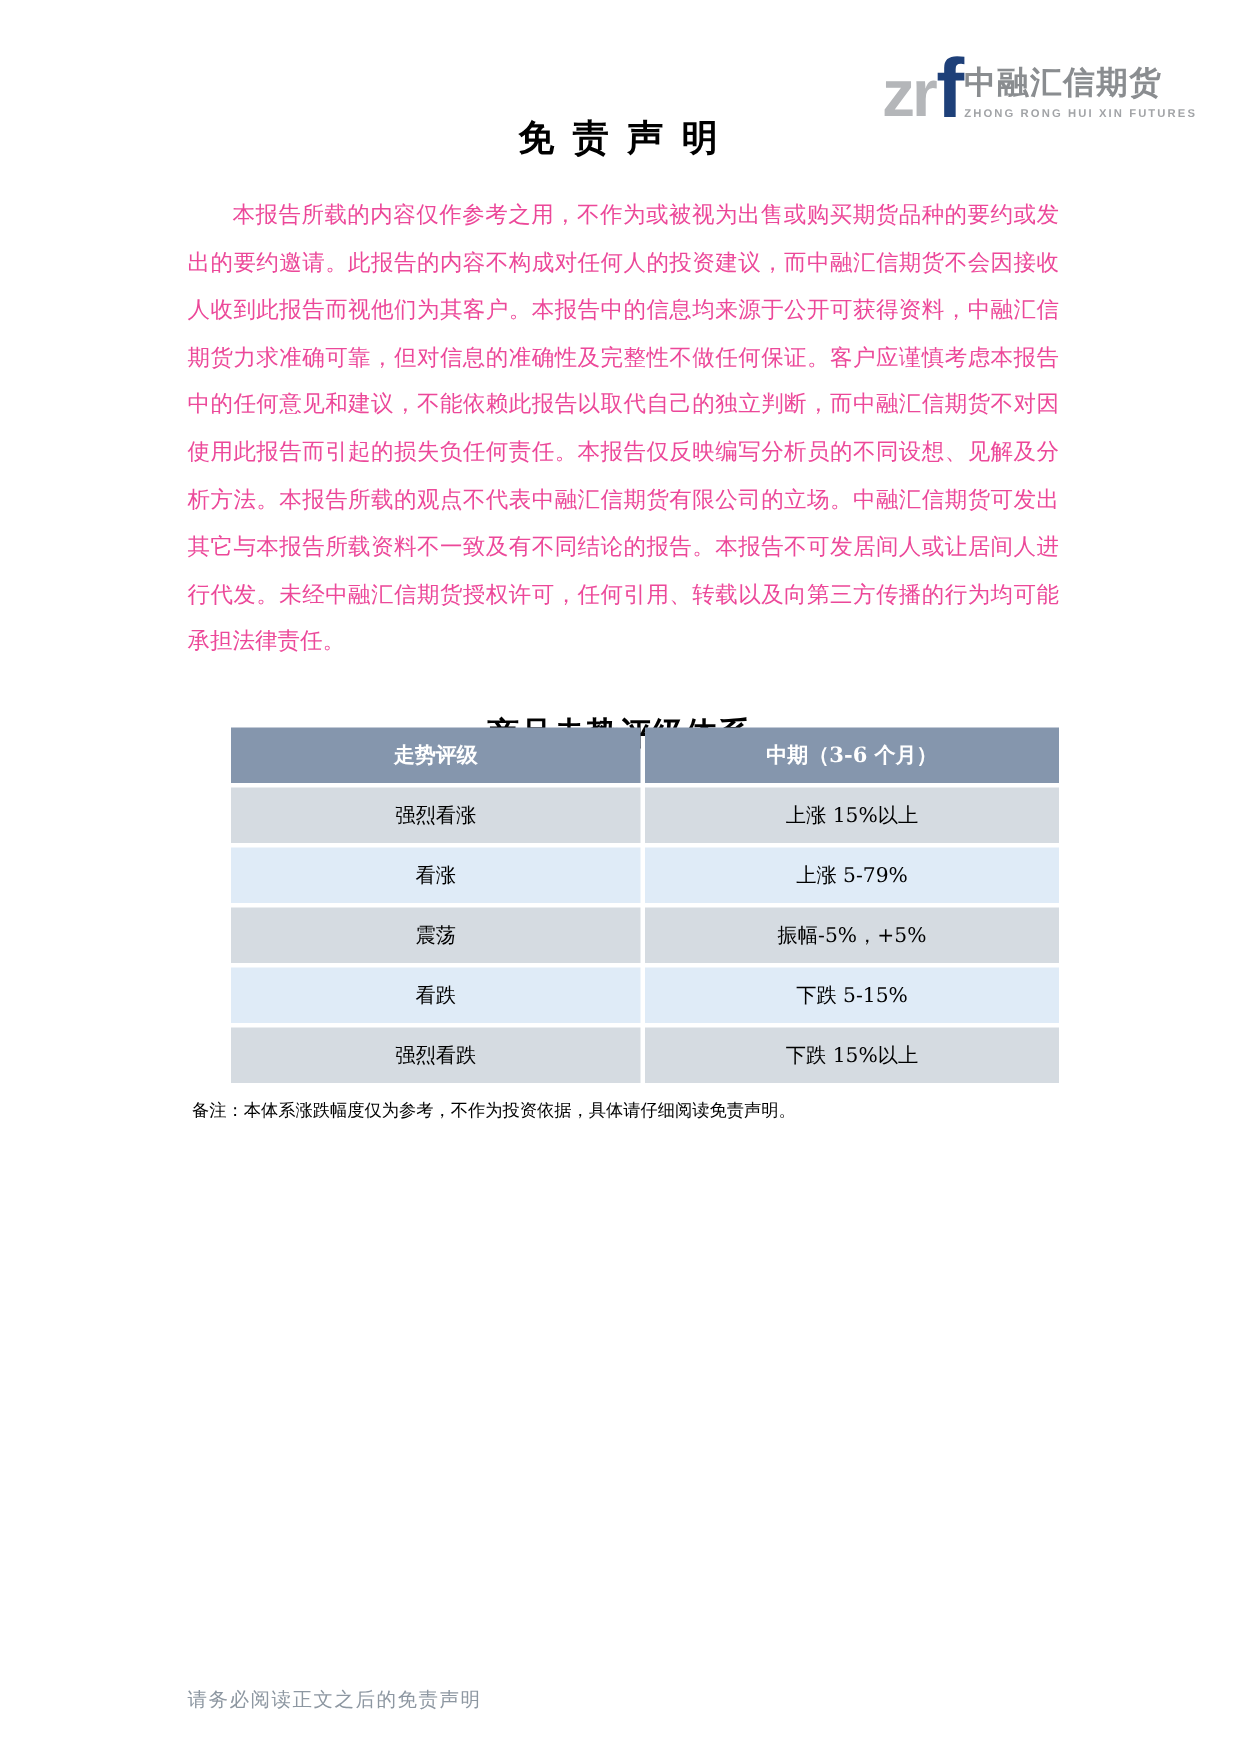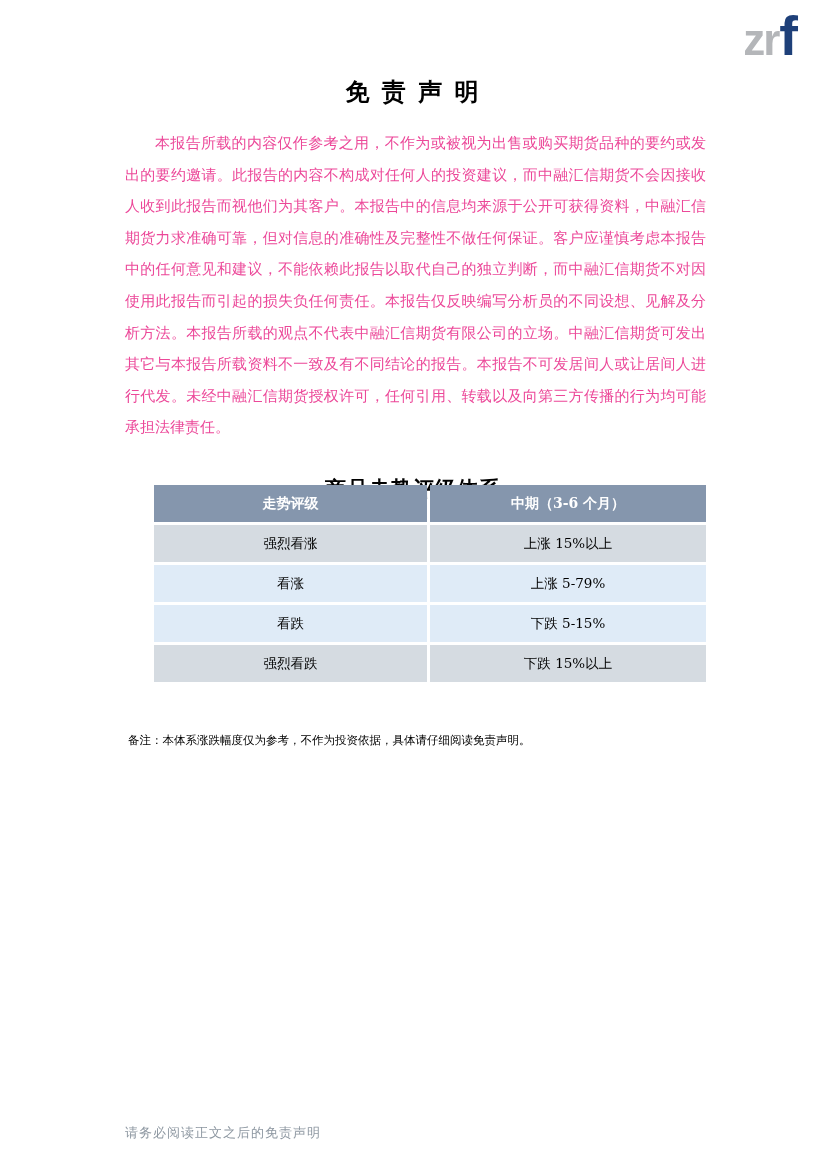--- a/index.html
+++ b/index.html
@@ -7,21 +7,21 @@
   body {
     width: 826px; height: 1169px;
     position: relative;
     font-family: "DejaVu Serif", "Liberation Serif", serif;
     color: #000;
     overflow: hidden;
   }
 
   
   .logo {
-    position: absolute; top: 8px; right: 28px;
+    position: absolute; top: 31px; right: 28px;
     display: flex; align-items: center; 
   }
   .logo-mark {
     font-family: "Liberation Sans", sans-serif;
     font-weight: bold; line-height: 1;
     display: flex; align-items: flex-start;
   }
   .logo-zr { font-size: 44px; color: #b4b6b9; letter-spacing: -2px; margin-top: 10px; }
   .logo-f  { font-size: 56px; color: #1e4079; margin-left: 1px; }
   .logo-names { display: flex; flex-direction: column; justify-content: center; margin-top: 6px; }
@@ -97,20 +97,24 @@
   }
 </style>
 </head>
 <body>
 
 <div class="logo">
   <div class="logo-mark">
     <span class="logo-zr">zr</span>
       <span class="logo-f">f</span>
   </div>
+  <div class="logo-names">
+    <span class="logo-cn">中融汇信期货</span>
+    <span class="logo-en">ZHONG RONG HUI XIN FUTURES</span>
+  </div>
 </div>
 
 <h1 class="doc-title">免 责 声 明</h1>
 
 <p class="disclaimer-body">本报告所载的内容仅作参考之用，不作为或被视为出售或购买期货品种的要约或发出的要约邀请。此报告的内容不构成对任何人的投资建议，而中融汇信期货不会因接收人收到此报告而视他们为其客户。本报告中的信息均来源于公开可获得资料，中融汇信期货力求准确可靠，但对信息的准确性及完整性不做任何保证。客户应谨慎考虑本报告中的任何意见和建议，不能依赖此报告以取代自己的独立判断，而中融汇信期货不对因使用此报告而引起的损失负任何责任。本报告仅反映编写分析员的不同设想、见解及分析方法。本报告所载的观点不代表中融汇信期货有限公司的立场。中融汇信期货可发出其它与本报告所载资料不一致及有不同结论的报告。本报告不可发居间人或让居间人进行代发。未经中融汇信期货授权许可，任何引用、转载以及向第三方传播的行为均可能承担法律责任。</p>
 
 <h2 class="rating-title">商品走势评级体系</h2>
 
 <div class="rating-table">
   <div class="t-row t-head">
@@ -119,20 +123,24 @@
   </div>
 
   <div class="t-row t-body-row row-gray">
     <div>强烈看涨</div>
     <div>上涨 15%以上</div>
   </div>
   <div class="t-row t-body-row row-blue">
     <div>看涨</div>
     <div>上涨 5-79%</div>
   </div>
+  <div class="t-row t-body-row row-gray">
+    <div>震荡</div>
+    <div>振幅-5%，+5%</div>
+  </div>
   <div class="t-row t-body-row row-blue">
     <div>看跌</div>
     <div>下跌 5-15%</div>
   </div>
   <div class="t-row t-body-row row-gray">
     <div>强烈看跌</div>
     <div>下跌 15%以上</div>
   </div>
 </div>
 

